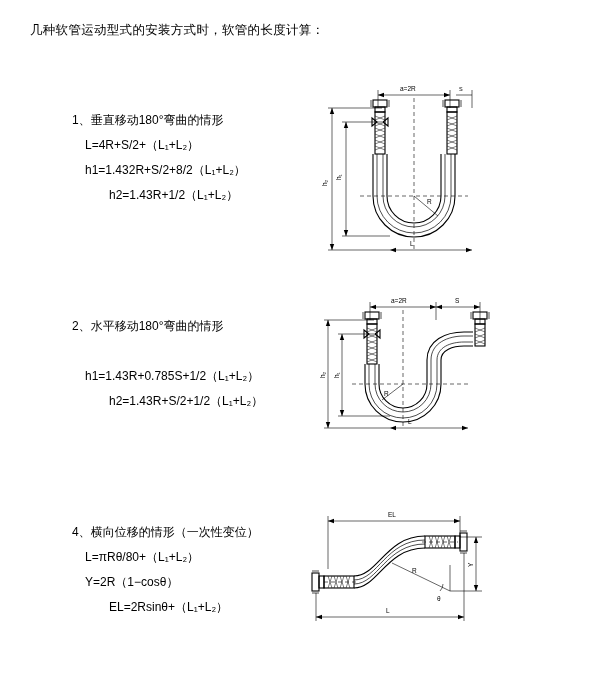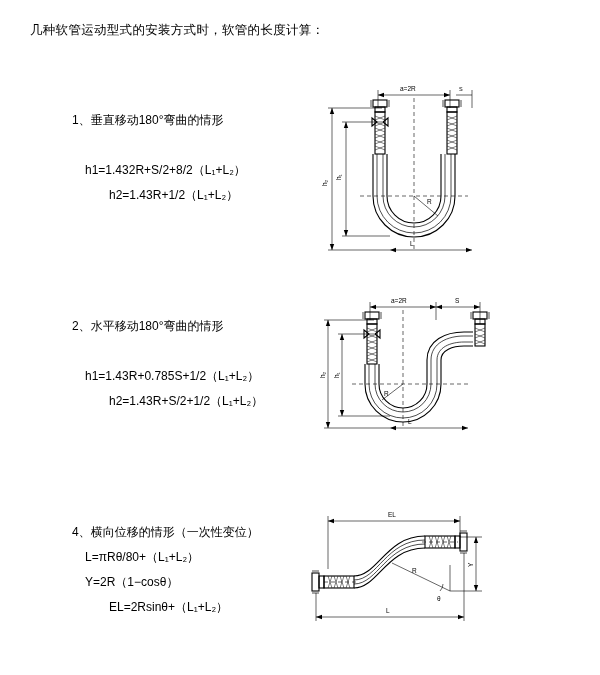--- a/index.html
+++ b/index.html
@@ -64,20 +64,21 @@
 </style>
 </head>
 <body>
 
 <div class="page">
 
   <div class="heading">几种软管运动型式的安装方式时，软管的长度计算：</div>
 
   <div class="section" style="left:55px; top:112px; width:240px; height:120px;">
     <div class="sec-title">1、垂直移动180°弯曲的情形</div>
+    <div class="formula f1">L=4R+S/2+（L₁+L₂）</div>
     <div class="formula f2">h1=1.432R+S/2+8/2（L₁+L₂）</div>
     <div class="formula f3">h2=1.43R+1/2（L₁+L₂）</div>
   </div>
 
   <div class="fig" style="left:320px; top:78px;">
     <svg width="170" height="185" viewBox="0 0 170 185">
 
       <line class="dim" x1="58" y1="17" x2="130" y2="17"></line>
       <path class="solidfill" d="M58,17 l6,-2.2 l0,4.4 z"></path>
       <path class="solidfill" d="M130,17 l-6,-2.2 l0,4.4 z"></path>

